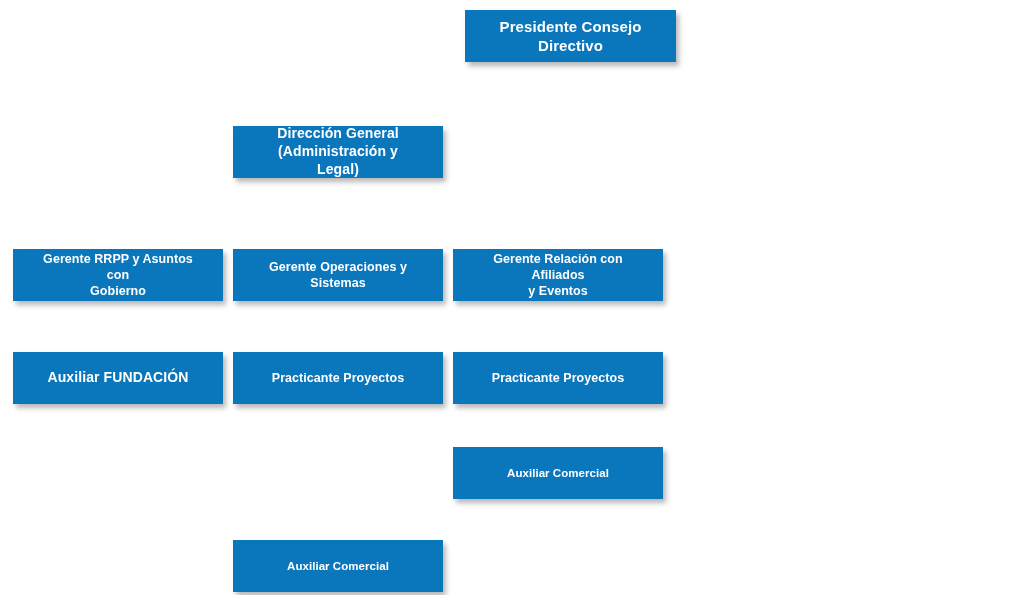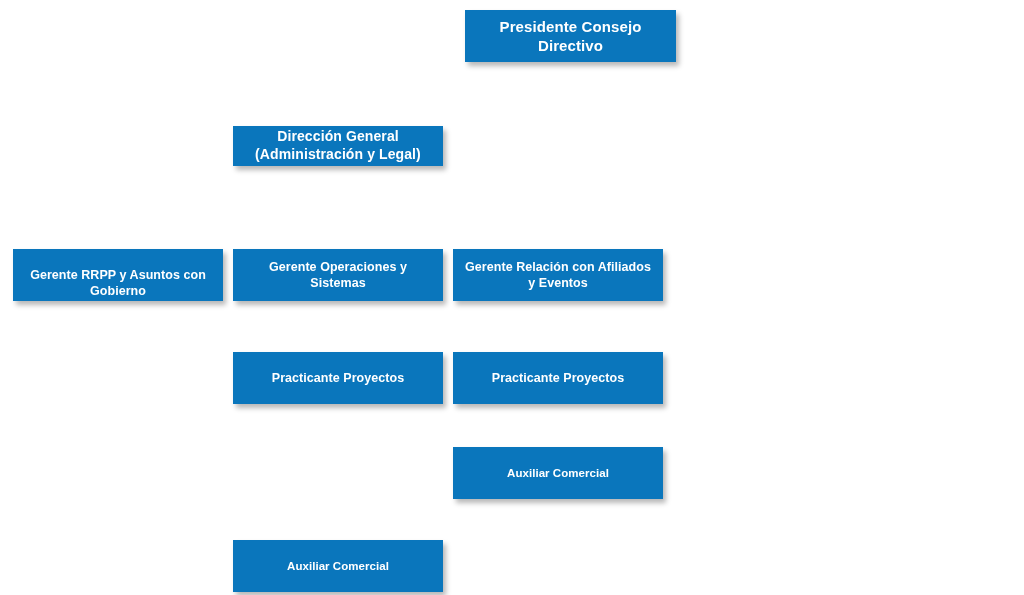--- a/index.html
+++ b/index.html
@@ -23,21 +23,21 @@
   .node {
     position: absolute;
     box-sizing: border-box;
     background: #0a76bc;
     color: #ffffff;
     display: flex;
     align-items: center;
     justify-content: center;
     text-align: center;
     line-height: 1.28;
-    padding: 2px 7px;
+    padding: 2px 23px;
     box-shadow: 3px 4px 5px rgba(0,0,0,0.28);
     -webkit-font-smoothing: antialiased;
   }
   .node .label {
     display: block;
     width: 100%;
     white-space: pre-line;
   }
   
   .t-lg   { font-size: 15px; font-weight: bold; letter-spacing: 0.1px; }
@@ -46,35 +46,38 @@
   .t-xs   { font-size: 11.5px; font-weight: bold; letter-spacing: 0.05px; }
 </style>
 </head>
 <body>
 
 <div id="org-chart">
     <div class="node" style="left: 465px; top: 10px; width: 211px; height: 52px; background: rgb(10, 118, 188); color: rgb(255, 255, 255);">
       <span class="label t-lg">Presidente Consejo
 Directivo</span>
     </div>
-    <div class="node" style="left: 233px; top: 126px; width: 210px; height: 40px; background: rgb(10, 118, 188); color: rgb(255, 255, 255);">
+    <div class="node" style="left: 233px; top: 126px; width: 210px; height: 52px; background: rgb(10, 118, 188); color: rgb(255, 255, 255);">
       <span class="label t-md">Dirección General
 (Administración y Legal)</span>
     </div>
     <div class="node" style="left: 13px; top: 249px; width: 210px; height: 52px; background: rgb(10, 118, 188); color: rgb(255, 255, 255); align-items: flex-end;">
       <span class="label t-sm">Gerente RRPP y Asuntos con
 Gobierno</span>
     </div>
     <div class="node" style="left: 233px; top: 249px; width: 210px; height: 52px; background: rgb(10, 118, 188); color: rgb(255, 255, 255);">
       <span class="label t-sm">Gerente Operaciones y
 Sistemas</span>
     </div>
     <div class="node" style="left: 453px; top: 249px; width: 210px; height: 52px; background: rgb(10, 118, 188); color: rgb(255, 255, 255);">
       <span class="label t-sm">Gerente Relación con Afiliados
 y Eventos</span>
+    </div>
+    <div class="node" style="left: 13px; top: 352px; width: 210px; height: 52px; background: rgb(10, 118, 188); color: rgb(255, 255, 255);">
+      <span class="label t-md">Auxiliar FUNDACIÓN</span>
     </div>
     <div class="node" style="left: 233px; top: 352px; width: 210px; height: 52px; background: rgb(10, 118, 188); color: rgb(255, 255, 255);">
       <span class="label t-sm">Practicante Proyectos</span>
     </div>
     <div class="node" style="left: 453px; top: 352px; width: 210px; height: 52px; background: rgb(10, 118, 188); color: rgb(255, 255, 255);">
       <span class="label t-sm">Practicante Proyectos</span>
     </div>
     <div class="node" style="left: 453px; top: 447px; width: 210px; height: 52px; background: rgb(10, 118, 188); color: rgb(255, 255, 255);">
       <span class="label t-xs">Auxiliar Comercial</span>
     </div>

